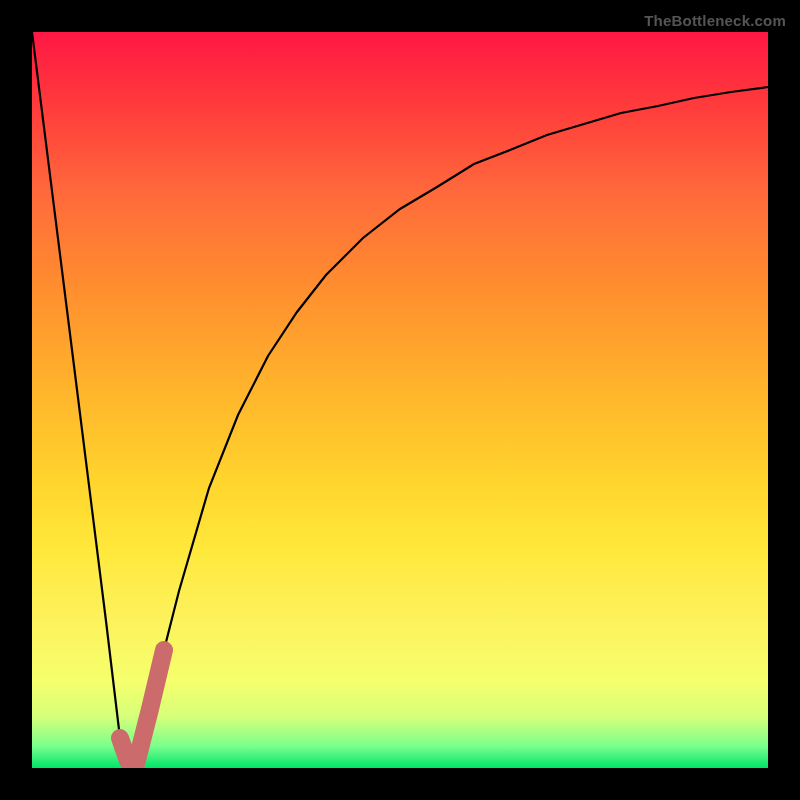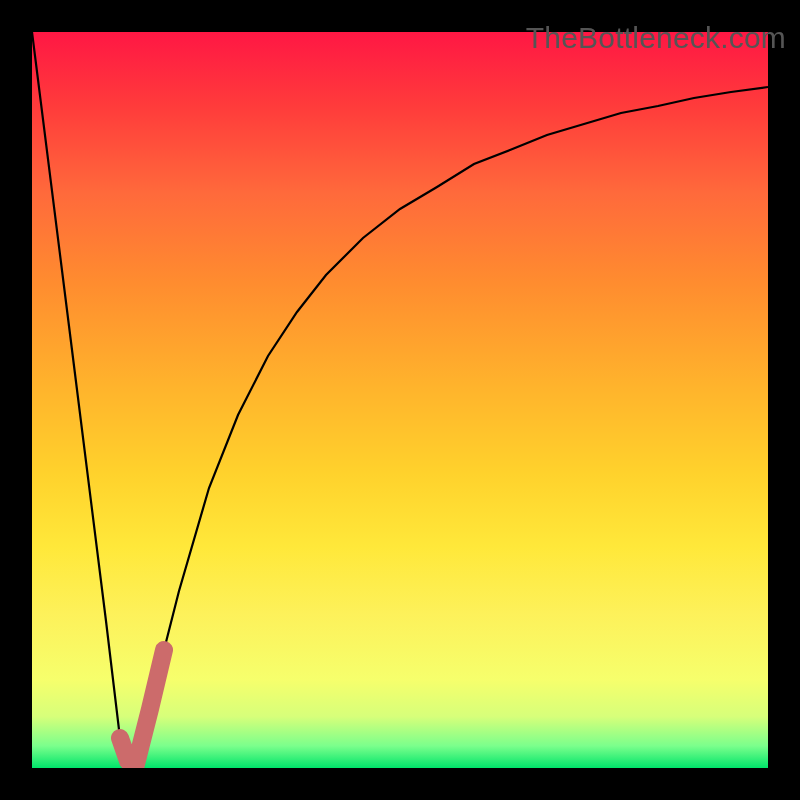--- a/index.html
+++ b/index.html
@@ -39,25 +39,25 @@
     );
   }
   .plot-area svg {
     position: absolute;
     left: 0; top: 0;
     width: 100%;
     height: 100%;
   }
   .watermark {
     position: absolute;
-    top: 21px;
+    top: 12px;
     right: 14px;
     color: #555555;
-    font-size: 30px;
-    font-weight: 400;
+    font-size: 15px;
+    font-weight: 700;
     letter-spacing: 0.2px;
     font-family: Arial, Helvetica, sans-serif;
   }
 </style>
 </head>
 <body>
 
 <div class="frame">
   <div class="plot-area">
     <svg viewBox="0 0 736 736" preserveAspectRatio="none">

